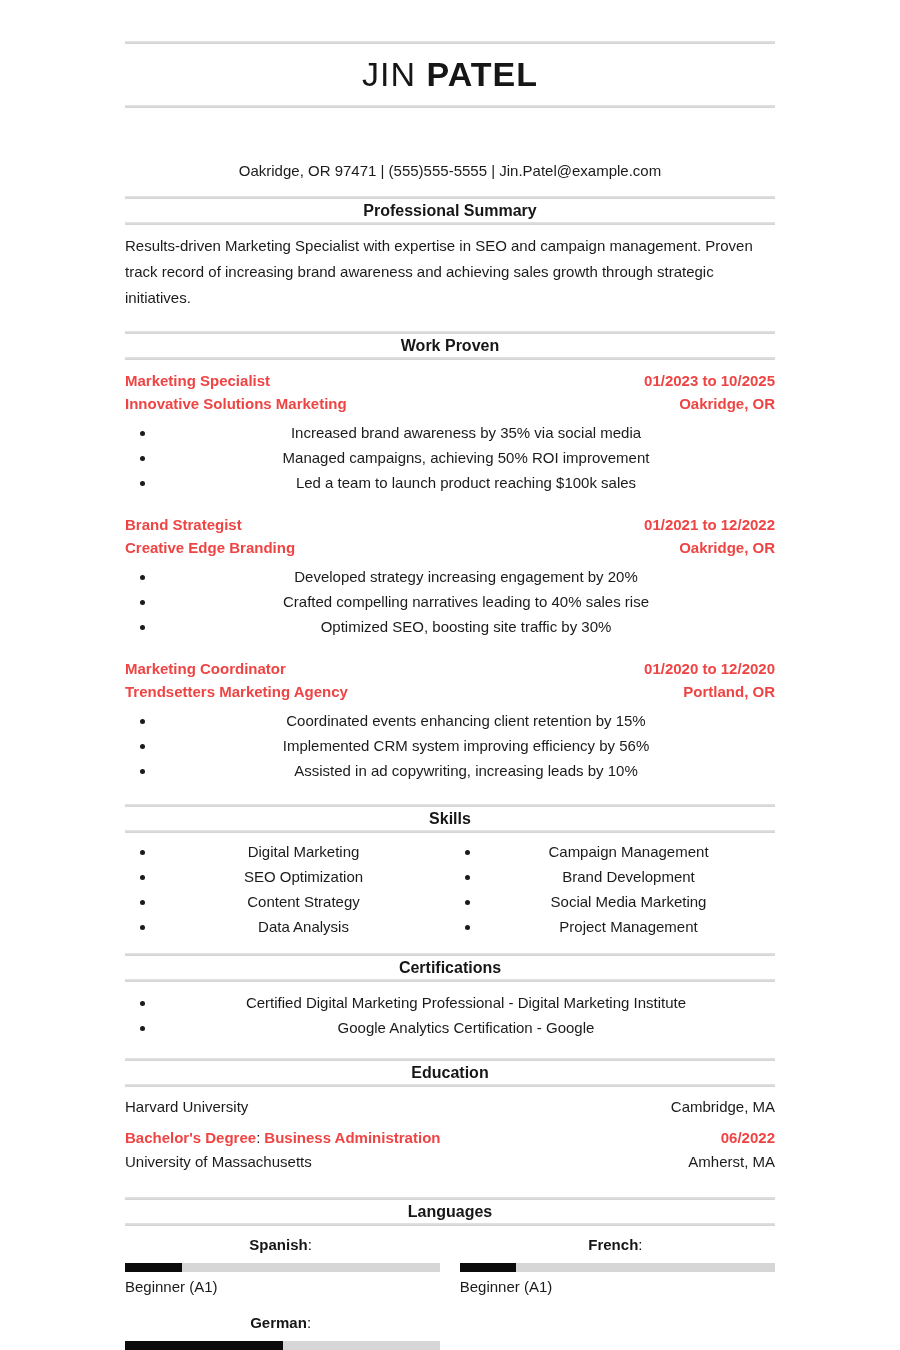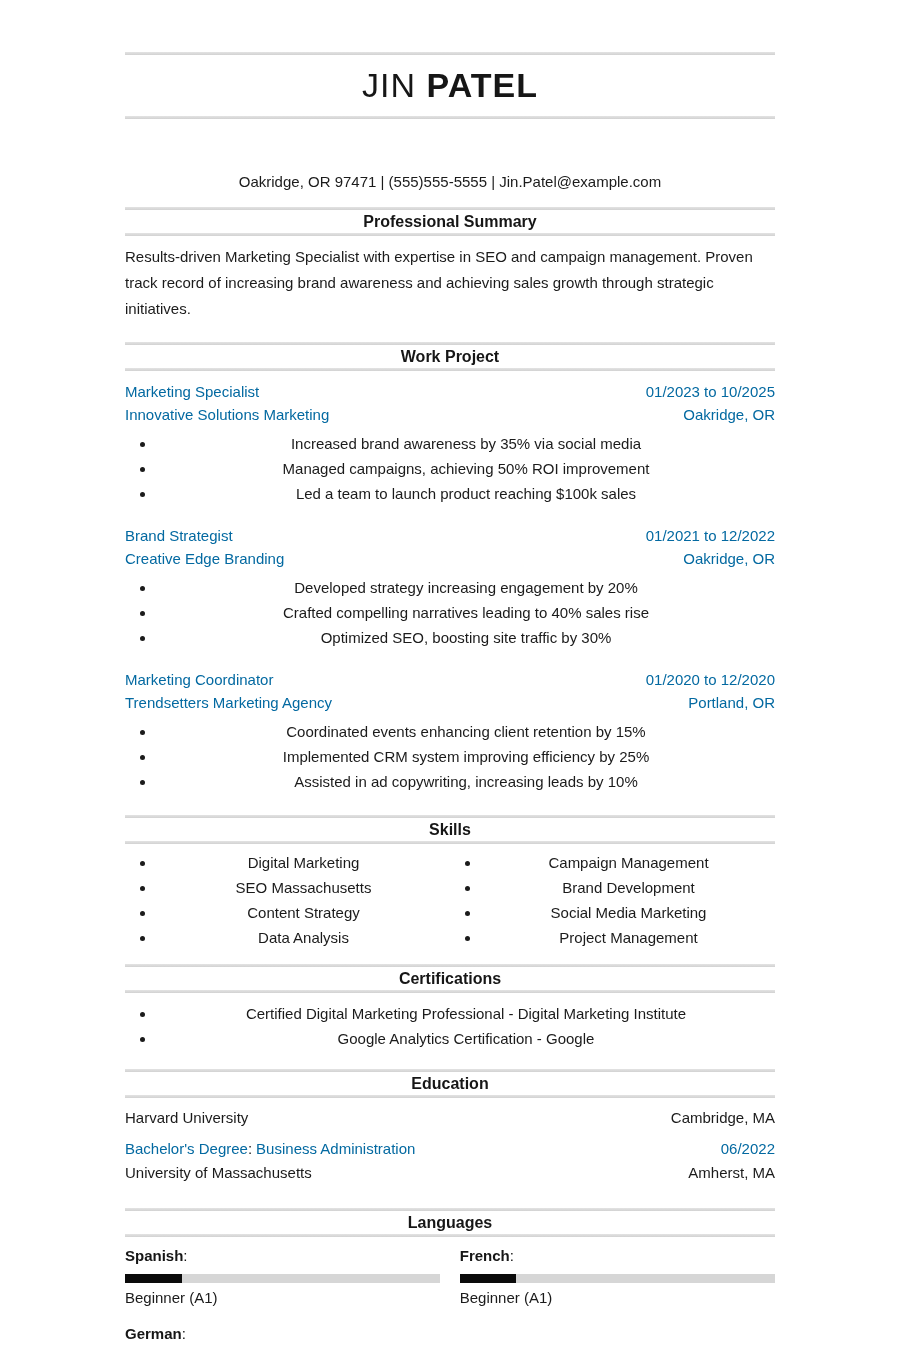--- a/index.html
+++ b/index.html
@@ -7,21 +7,21 @@
   body {
     font-family: "Liberation Sans", "DejaVu Sans", sans-serif;
     color: #1b1b1b;
     -webkit-font-smoothing: antialiased;
   }
   .page {
     width: 764px;
     height: 1350px;
     margin: 0 auto;
     background: #ffffff;
-    padding: 52px 57px 0 57px;
+    padding: 41px 57px 0 57px;
     overflow: hidden;
   }
   .rule {
     height: 3px;
     border: 0;
     margin: 0;
     background: linear-gradient(#e3e3e3, #d2d2d2);
   }
   
   .name-row {
@@ -65,21 +65,21 @@
   }
   
   .job { padding-top: 9px; }
   .row2 {
     display: flex;
     justify-content: space-between;
     align-items: baseline;
     line-height: 23px;
     font-size: 15px;
   }
-  .b { font-weight: 400; color: #0369a1; }
+  .b { font-weight: 700; color: #ef4444; }
   ul.blist {
     margin: 5px 0 9px 0;
     padding-left: 31px;
     font-size: 15px;
     line-height: 25px;
     text-align: center;
   }
   ul.blist li { padding-left: 1px; }
   .work-wrap { padding-bottom: 12px; }
   
@@ -101,20 +101,21 @@
     justify-content: space-between;
     padding: 8px 0 0 0;
   }
   .lang-col { width: 48.5%; }
   .lang-item { margin-bottom: 15px; }
   .lang-label {
     font-size: 15px;
     line-height: 22px;
     font-weight: 700;
     color: #161616;
+    text-align: center;
   }
   .lang-bar {
     height: 9px;
     background: #d6d6d6;
     margin: 7px 0 4px 0;
     position: relative;
   }
   .lang-fill {
     height: 100%;
     background: #0b0b0b;
@@ -134,21 +135,21 @@
   <div class="contact-row">
     <span>Oakridge, OR 97471 | (555)555-5555 | Jin.Patel@example.com</span>
   </div>
 
   <hr class="rule">
   <h2 class="sec-head">Professional Summary</h2>
   <hr class="rule">
   <p class="summary-text">Results-driven Marketing Specialist with expertise in SEO and campaign management. Proven track record of increasing brand awareness and achieving sales growth through strategic initiatives.</p>
 
   <hr class="rule">
-  <h2 class="sec-head">Work Project</h2>
+  <h2 class="sec-head">Work Proven</h2>
   <hr class="rule">
 
   <div class="work-wrap">
 
     <div class="job">
       <div class="row2">
         <span class="b">Marketing Specialist</span>
         <span class="b">01/2023 to 10/2025</span>
       </div>
       <div class="row2">
@@ -182,35 +183,35 @@
       <div class="row2">
         <span class="b">Marketing Coordinator</span>
         <span class="b">01/2020 to 12/2020</span>
       </div>
       <div class="row2">
         <span class="b">Trendsetters Marketing Agency</span>
         <span class="b">Portland, OR</span>
       </div>
       <ul class="blist">
         <li>Coordinated events enhancing client retention by 15%</li>
-        <li>Implemented CRM system improving efficiency by 25%</li>
+        <li>Implemented CRM system improving efficiency by 56%</li>
         <li>Assisted in ad copywriting, increasing leads by 10%</li>
       </ul>
     </div>
 
   </div>
 
   <hr class="rule">
   <h2 class="sec-head">Skills</h2>
   <hr class="rule">
 
   <div class="skills-cols">
     <ul class="blist">
       <li>Digital Marketing</li>
-      <li>SEO Massachusetts</li>
+      <li>SEO Optimization</li>
       <li>Content Strategy</li>
       <li>Data Analysis</li>
     </ul>
     <ul class="blist">
       <li>Campaign Management</li>
       <li>Brand Development</li>
       <li>Social Media Marketing</li>
       <li>Project Management</li>
     </ul>
   </div>

